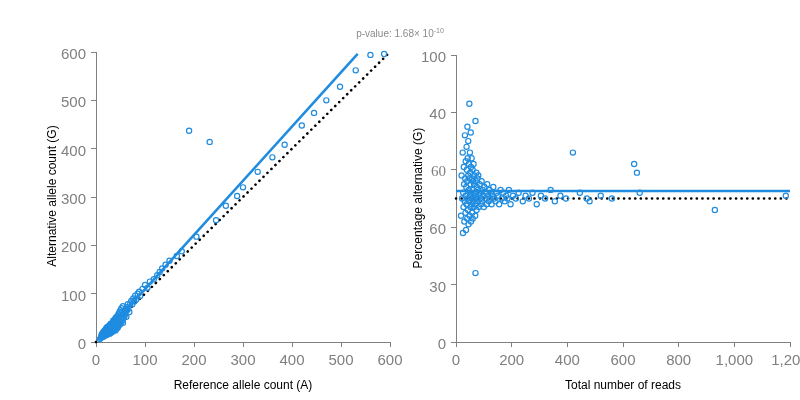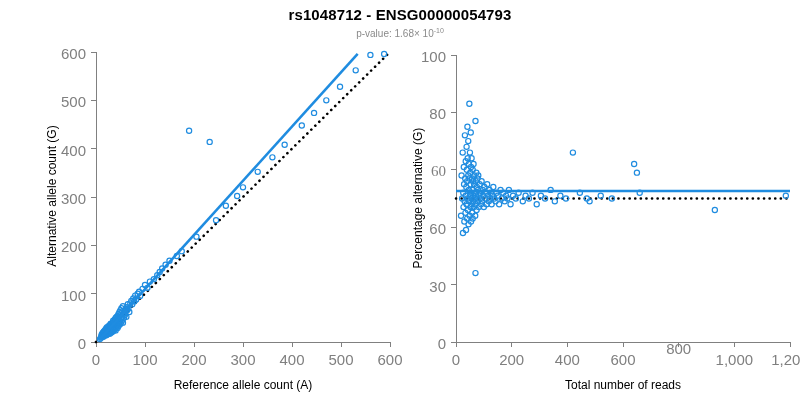--- a/index.html
+++ b/index.html
@@ -38,21 +38,20 @@
     position:absolute;font-size:15px;color:#7f7f7f;white-space:nowrap;
   }
   .tick.x{text-align:center;}
   .tick.y{text-align:right;}
 </style>
 </head>
 <body>
 
 <div id="root">
 
-  <div class="title">rs1048712 - ENSG00000054793</div>
 
   <div class="subtitle">
     <span>p-value: 1.68× 10</span><sup>-10</sup>
   </div>
 
   <div class="panel" id="panel-left">
     <svg class="plotsvg" id="svg-left" width="400" height="400">
         <line x1="96" y1="342" x2="390" y2="342" stroke="#808080" stroke-width="1" shape-rendering="crispEdges"></line>
         <line x1="96" y1="342" x2="96" y2="52" stroke="#808080" stroke-width="1" shape-rendering="crispEdges"></line>
         <line x1="96" y1="342" x2="96" y2="347" stroke="#808080" stroke-width="1" shape-rendering="crispEdges"></line>
@@ -394,24 +393,24 @@
           <circle cx="75.48333333333333" cy="273.12" r="2.6" fill="none" stroke="#1f8ce0" stroke-width="1.2"></circle>
         </g>
         <line x1="56" y1="191.03799999999998" x2="390" y2="191.03799999999998" stroke="#1f8ce0" stroke-width="2.6" stroke-linecap="butt"></line>
       </svg>
     <div class="axlabel y" id="lab-right-y" style="width: 260px; left: -112px; top: 190.5px;">Percentage alternative (G)</div>
     <div class="axlabel" id="lab-right-x" style="left: -44px; width: 534px; top: 378px;">Total number of reads</div>
   <div class="tick x" style="left: 26px; top: 351px; width: 60px;">0</div>
       <div class="tick x" style="left: 81.6667px; top: 351px; width: 60px;">200</div>
       <div class="tick x" style="left: 137.333px; top: 351px; width: 60px;">400</div>
       <div class="tick x" style="left: 193px; top: 351px; width: 60px;">600</div>
-      <div class="tick x" style="left: 248.667px; top: 340px; width: 60px; text-align: center;">800</div>
+      <div class="tick x" style="left: 248.667px; top: 351px; width: 60px; text-align: center;">800</div>
       <div class="tick x" style="left: 304.333px; top: 351px; width: 60px;">1,000</div>
       <div class="tick x" style="left: 360px; top: 351px; width: 60px;">1,200</div>
       <div class="tick y" style="left: -14px; top: 335px; width: 60px;">0</div>
       <div class="tick y" style="left: -14px; top: 277.6px; width: 60px;">30</div>
       <div class="tick y" style="left: -14px; top: 220.2px; width: 60px;">60</div>
       <div class="tick y" style="left: -14px; top: 162.8px; width: 60px; font-family: Liberation Serif, serif;">60</div>
-      <div class="tick y" style="left: -14px; top: 105.4px; width: 60px;">80</div>
+      <div class="tick y" style="left: -14px; top: 105.4px; width: 60px;">40</div>
       <div class="tick y" style="left: -14px; top: 48px; width: 60px;">100</div>
     </div>
 
 </div>
 
 </body></html>

